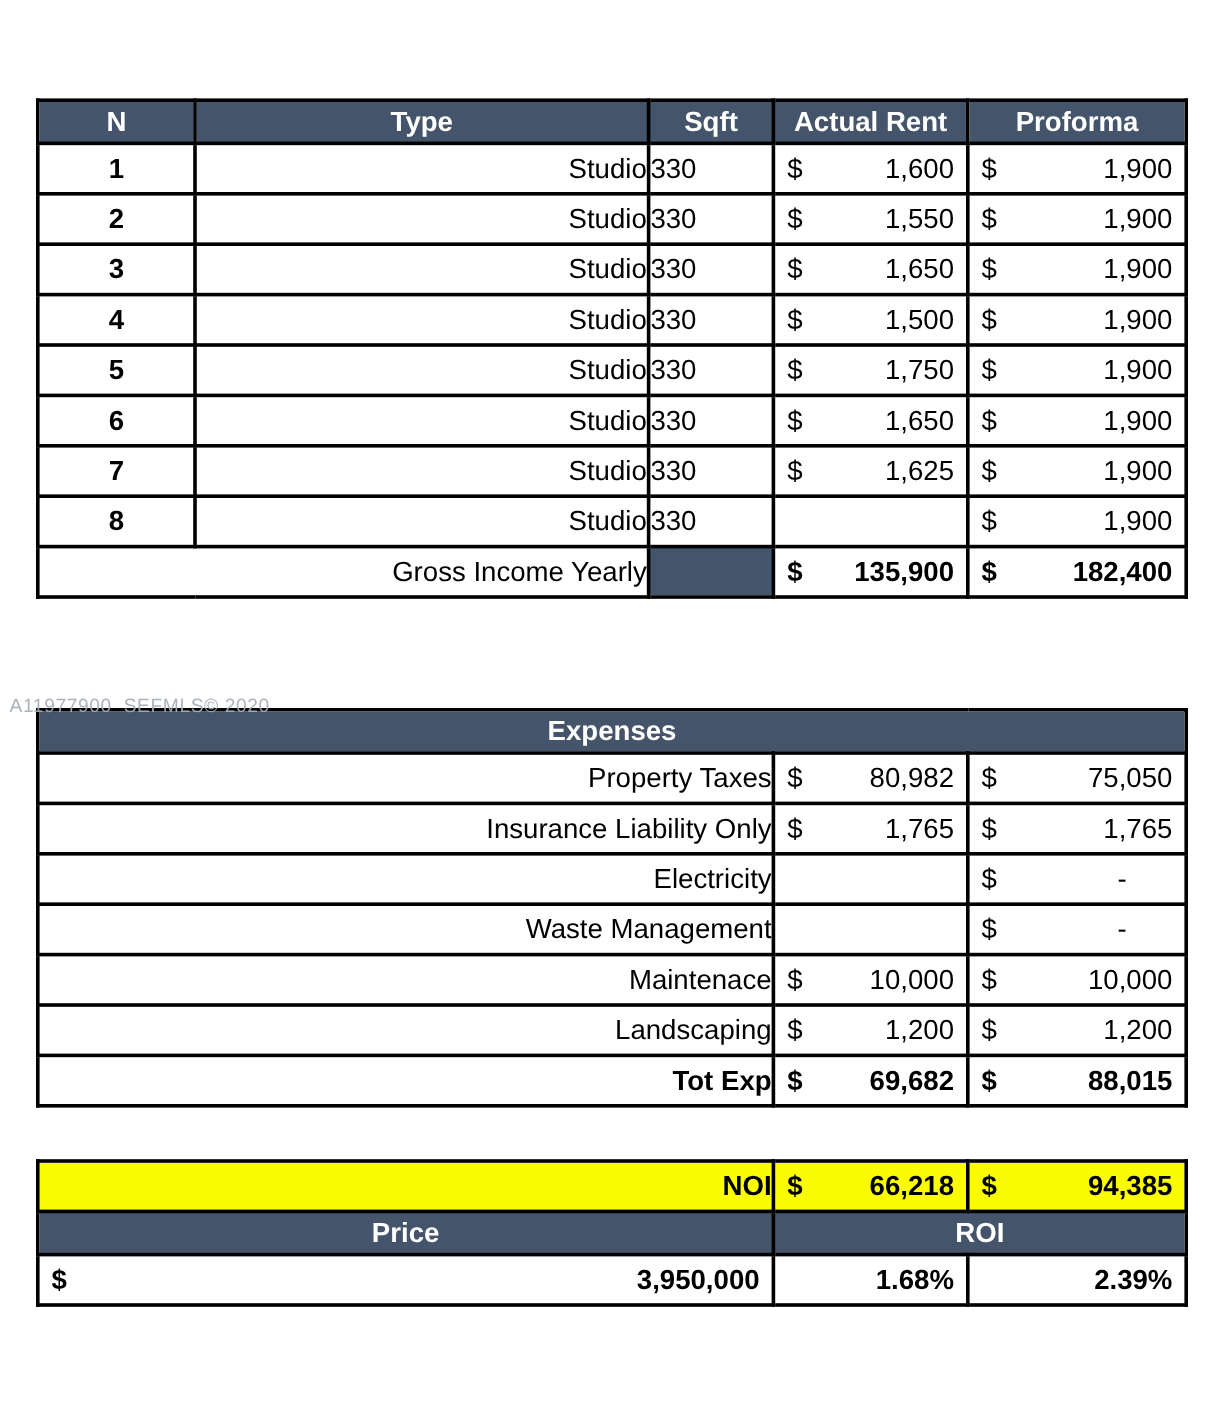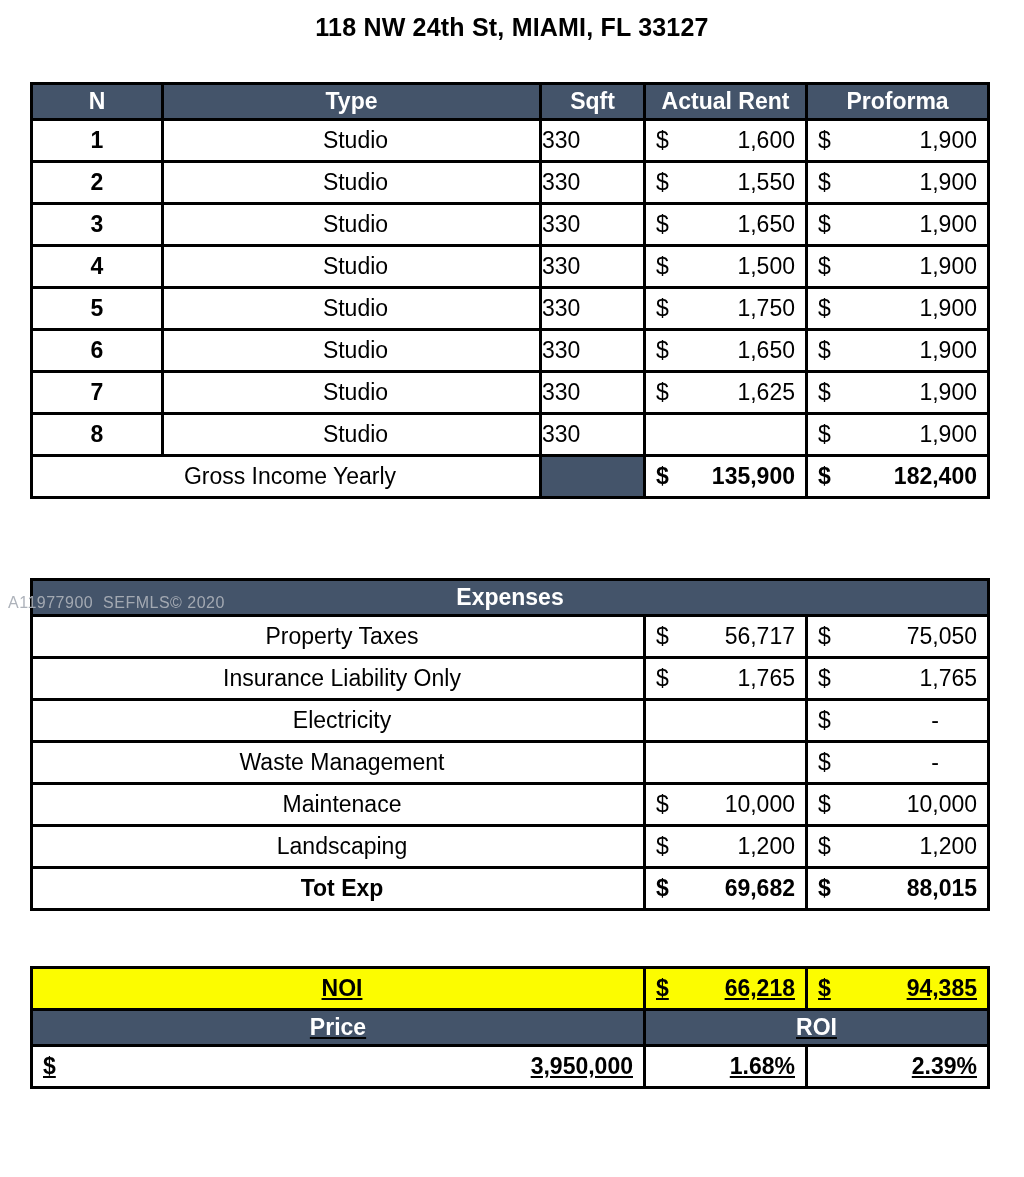--- a/index.html
+++ b/index.html
@@ -8,45 +8,44 @@
 
   .title{position:absolute;top:13px;left:0;width:100%;text-align:center;
          font-size:25px;font-weight:bold;letter-spacing:.2px;}
 
   table{border-collapse:collapse;table-layout:fixed;position:absolute;left:30px;width:957px;background:#fff;}
   th,td{border:3px solid #000;font-size:23px;padding:0;white-space:nowrap;overflow:hidden;vertical-align:middle;}
   th{background:#44546A;color:#fff;font-weight:bold;height:33px;text-align:center;}
   td{height:39px;}
 
   .t1{top:82px;}
-  .t2{top:578px;padding-left:48px;}
-  .t3{top:966px;text-decoration:underline;}
+  .t2{top:590px;padding-left:48px;}
+  .t3{top:966px;}
 
   .c-center{text-align:left;}
-  .c-label{text-align:center;padding-left:8px;}
+  .c-label{text-align:right;padding-left:8px;}
   .nb{font-weight:bold;text-align:center;}
   .acct{display:flex;justify-content:space-between;align-items:center;padding:0 10px;}
   .acct .cur{text-align:left;}
   .acct .amt{text-align:left;}
   .amt.dash{padding-right:38px;}
   .bold{font-weight:bold;}
   .dark-cell{background:#44546A;}
   .noi-row td{background:#FCFC00;font-weight:bold;}
   .pct{text-align:right;padding-right:10px;font-weight:bold;margin-left:36px;}
 
-  .watermark{position:absolute;left:8px;top:594px;font-size:16px;
+  .watermark{position:absolute;left:8px;top:580px;font-size:16px;
              color:rgba(169,174,182,.95);z-index:5;white-space:pre;letter-spacing:.5px;}
   .footer-note{position:absolute;left:33px;top:1112px;font-size:24px;}
 </style>
 </head>
 <body>
 
 <div class="page">
 
-  <div class="title">118 NW 24th St, MIAMI, FL 33127</div>
 
   <div class="watermark">A11977900  SEFMLS© 2020</div>
 
   <table class="t1">
     <colgroup>
         <col style="width:131px">
         <col style="width:378px">
         <col style="width:104px">
         <col style="width:162px">
         <col style="width:182px">
@@ -222,21 +221,21 @@
       </colgroup>
     <tbody>
         <tr>
       <th colspan="3">Expenses</th>
     </tr>
     <tr>
       <td class="c-label">Property Taxes</td>
       <td>
             <div class="acct">
               <span class="cur">$</span>
-              <span class="amt">56,717</span>
+              <span class="amt">80,982</span>
             </div>
           </td>
       <td>
             <div class="acct">
               <span class="cur">$</span>
               <span class="amt">75,050</span>
             </div>
           </td>
     </tr>
     <tr>

